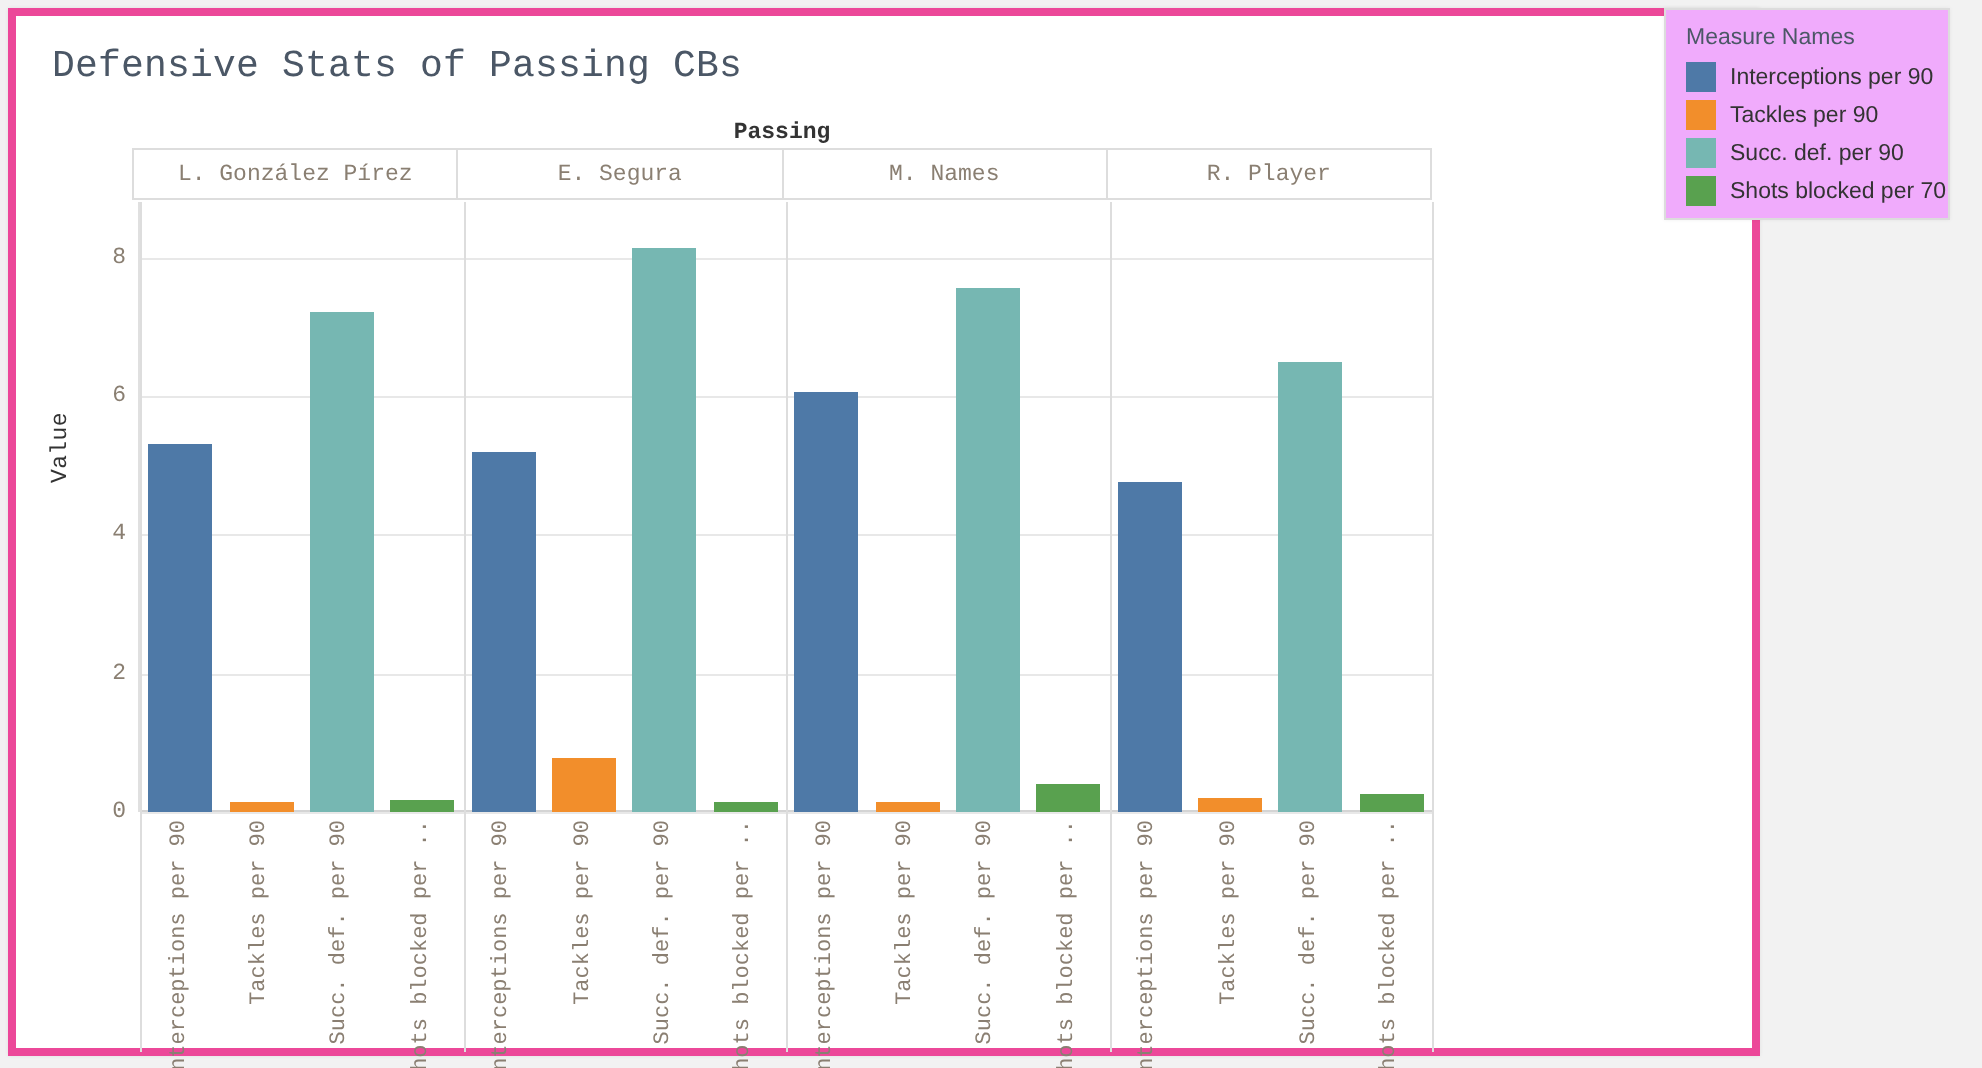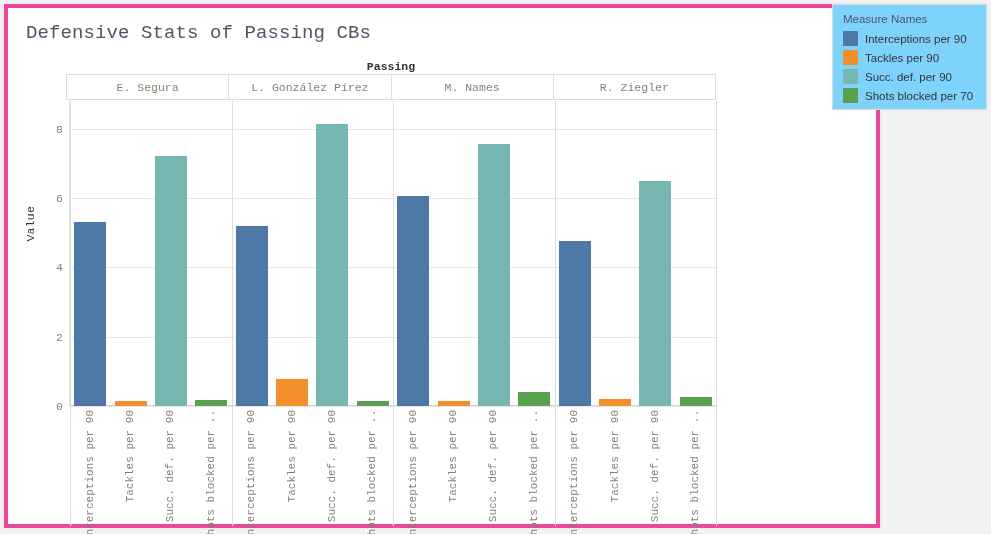--- a/index.html
+++ b/index.html
@@ -108,22 +108,22 @@
     font-size: 11px; color: #8a7f72; white-space: nowrap;
     line-height: 1;
   }
   .xpanel-sep {
     position: absolute; top: 0; height: 118px; width: 1px; background: #ddd;
   }
 
   
   .legend-card {
     position: absolute; left: 832px; top: 4px;
-    width: 155px; height: 106px;
-    background: #7dd3fc;
+    width: 143px; height: 106px;
+    background: #f0abfc;
     border: 1px solid #dcdcdc;
     box-shadow: 0 0 2px rgba(0,0,0,.06);
     padding: 8px 10px;
   }
   .legend-title {
     font-size: 11.5px; color: #4b5766; margin-bottom: 4px;
     white-space: nowrap;
   }
   .legend-item {
     display: flex; align-items: center; gap: 7px;
@@ -142,30 +142,30 @@
   <div class="viz-card">
 
     <div class="viz-title">Defensive Stats of Passing CBs</div>
 
     <div class="chart-area">
 
       <div class="col-field-label">Passing</div>
 
       <div class="headers" id="panel-headers">
           <div class="header-cell">
+            <span>L. González Pírez</span>
+          </div>
+          <div class="header-cell">
             <span>E. Segura</span>
-          </div>
-          <div class="header-cell">
-            <span>L. González Pírez</span>
           </div>
           <div class="header-cell">
             <span>M. Names</span>
           </div>
           <div class="header-cell">
-            <span>R. Ziegler</span>
+            <span>R. Player</span>
           </div>
         </div>
 
       <div class="yaxis-title">Value</div>
 
       <div class="plot" id="plot">
         <div class="axis-left-tickline"></div>
         <div class="axis-base"></div>
         <div id="gridlines">
             <div class="gridline" style="top: 305px;"></div>

